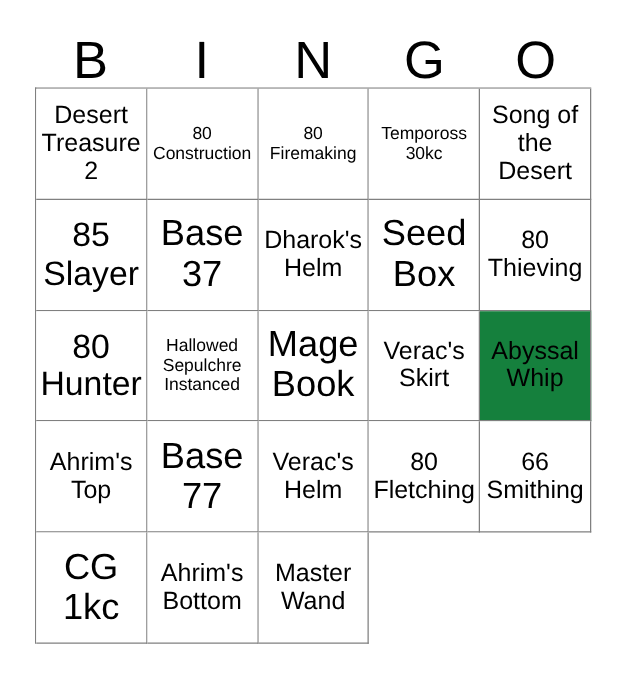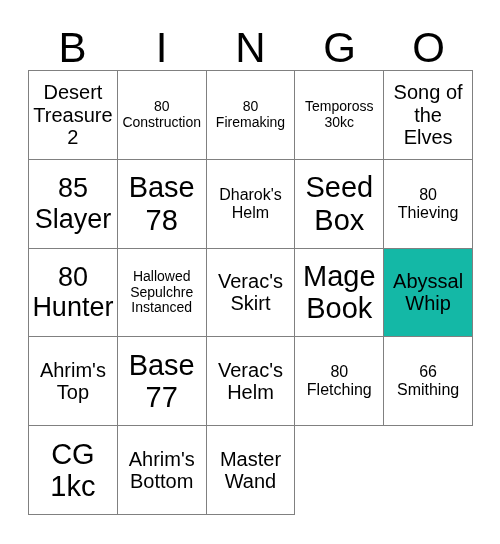--- a/index.html
+++ b/index.html
@@ -70,24 +70,24 @@
     line-height: 1.12;
     font-weight: 400;
     word-wrap: break-word;
     display: block;
     width: 100%;
   }
   
   .fs-xl .cell-text { font-size: 29px; }
   .fs-lg .cell-text { font-size: 27px; }
   .fs-md .cell-text { font-size: 20px; }
-  .fs-sm .cell-text { font-size: 16px; }
+  .fs-sm .cell-text { font-size: 20px; }
   .fs-xs .cell-text { font-size: 14px; }
   .cell.marked {
-    background: #14b8a6;
+    background: #15803d;
   }
 </style>
 </head>
 <body>
 
 <div id="bingo-card">
 
   <div id="header-row">
     <div class="header-letter">B</div>
     <div class="header-letter">I</div>
@@ -103,48 +103,48 @@
       <div class="cell fs-xs">
         <span class="cell-text">80 Construction</span>
       </div>
       <div class="cell fs-xs">
         <span class="cell-text">80 Firemaking</span>
       </div>
       <div class="cell fs-xs">
         <span class="cell-text">Tempoross 30kc</span>
       </div>
       <div class="cell fs-md">
-        <span class="cell-text">Song of the Elves</span>
+        <span class="cell-text">Song of the Desert</span>
       </div>
       <div class="cell fs-lg">
         <span class="cell-text">85 Slayer</span>
       </div>
       <div class="cell fs-xl">
-        <span class="cell-text">Base 78</span>
+        <span class="cell-text">Base 37</span>
       </div>
       <div class="cell fs-sm">
         <span class="cell-text">Dharok's Helm</span>
       </div>
       <div class="cell fs-xl">
         <span class="cell-text">Seed Box</span>
       </div>
       <div class="cell fs-sm">
         <span class="cell-text">80 Thieving</span>
       </div>
       <div class="cell fs-lg">
         <span class="cell-text">80 Hunter</span>
       </div>
       <div class="cell fs-xs">
         <span class="cell-text">Hallowed Sepulchre Instanced</span>
       </div>
+      <div class="cell fs-xl">
+        <span class="cell-text">Mage Book</span>
+      </div>
       <div class="cell fs-md">
         <span class="cell-text">Verac's Skirt</span>
-      </div>
-      <div class="cell fs-xl">
-        <span class="cell-text">Mage Book</span>
       </div>
       <div class="cell fs-md marked">
         <span class="cell-text">Abyssal Whip</span>
       </div>
       <div class="cell fs-md">
         <span class="cell-text">Ahrim's Top</span>
       </div>
       <div class="cell fs-xl">
         <span class="cell-text">Base 77</span>
       </div>

